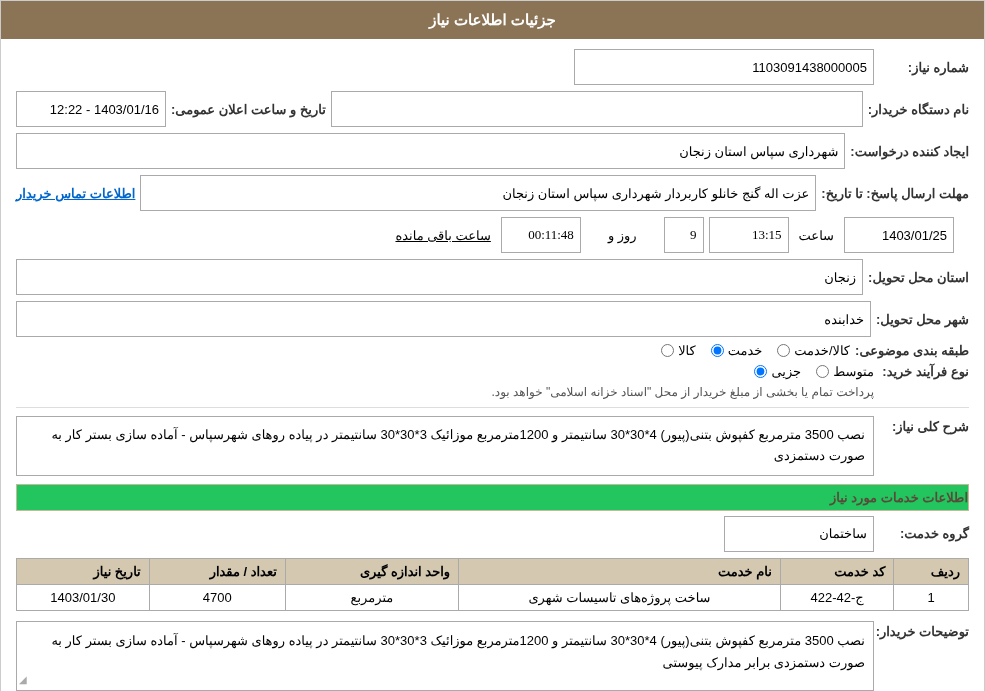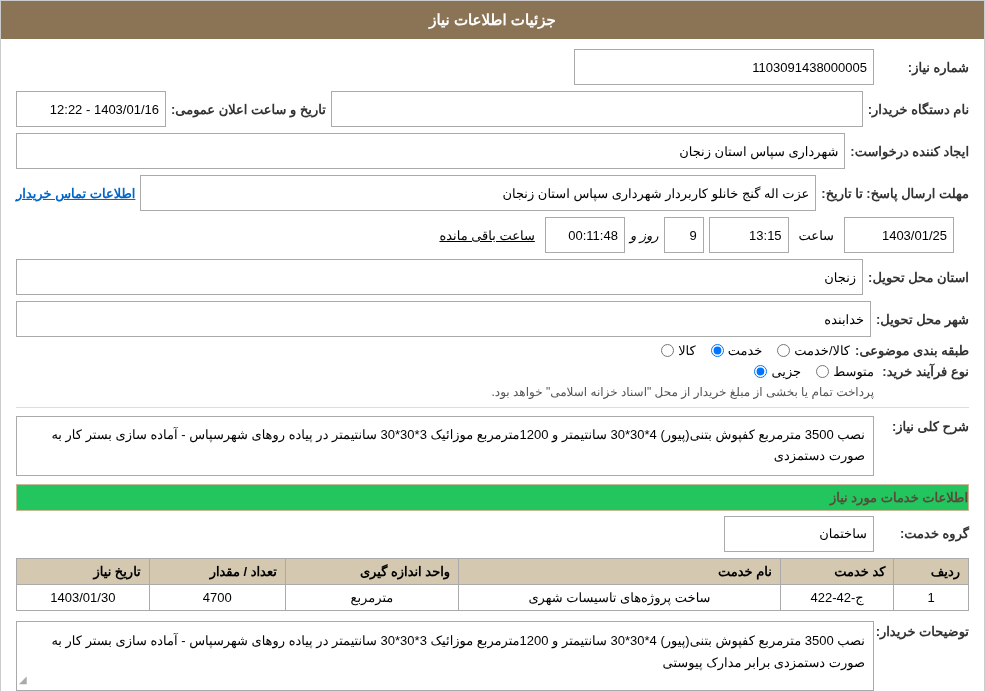--- a/index.html
+++ b/index.html
@@ -50,21 +50,21 @@
     .field-box {
       border: 1px solid #aaa;
       background: #fff;
       padding: 3px 6px;
       height: 36px;
       display: inline-flex;
       align-items: center;
     }
     .field-box.wide { min-width: 200px; flex: 1; }
     .field-box.medium { min-width: 150px; }
-    .field-box.small { min-width: 80px; }
+    .field-box.small { min-width: 80px; font-family: Liberation Serif, serif; }
     .link-blue {
       color: #0066cc;
       text-decoration: underline;
       cursor: pointer;
       font-weight: bold;
     }
     .radio-group {
       display: flex;
       gap: 15px;
       align-items: center;
@@ -200,21 +200,21 @@
       <div class="field-box" style="min-width:110px;">
         <span>1403/01/25</span>
       </div>
       <span style="margin:0 5px;">ساعت</span>
       <div class="field-box small">
         <span>13:15</span>
       </div>
       <div class="field-box small" style="min-width:40px;">
         <span>9</span>
       </div>
-      <span style="margin:0 0;font-style:italic;">روز و</span>
+      <span style="margin:0 22px;">روز و</span>
       <div class="field-box small" style="min-width:80px;">
         <span>00:11:48</span>
       </div>
       <span style="margin:0 5px;text-decoration:underline;">ساعت باقی مانده</span>
     </div>
 
     <div class="row">
       <span class="label">استان محل تحویل:</span>
       <div class="field-box wide">
         <span>زنجان</span>

